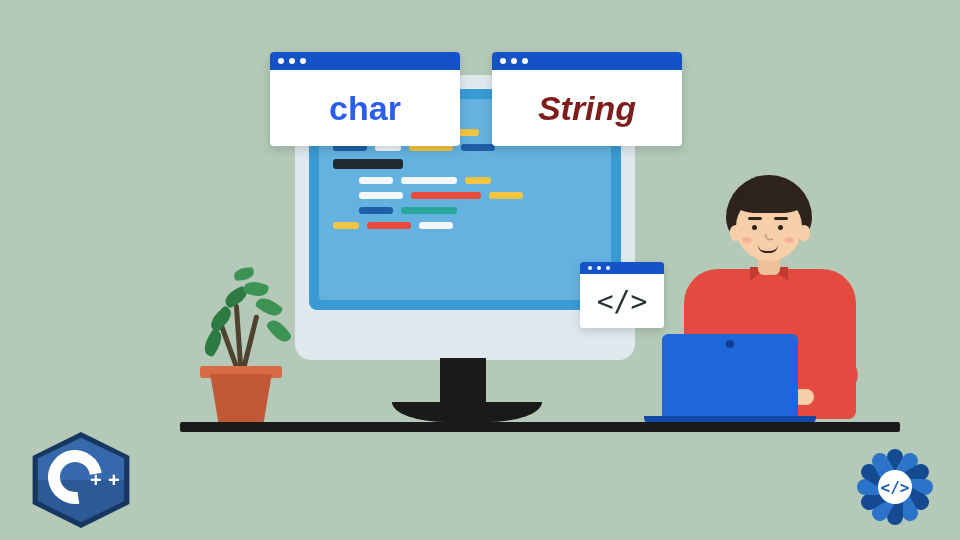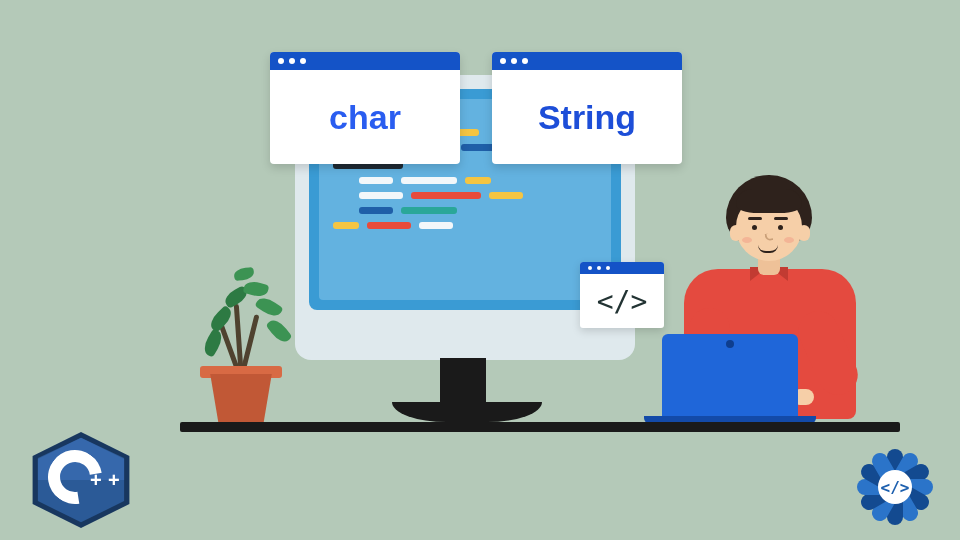--- a/index.html
+++ b/index.html
@@ -95,31 +95,31 @@
   .win-bar {
     height: 18px;
     background: #1453c7;
     display: flex;
     align-items: center;
     gap: 5px;
     padding-left: 8px;
   }
   .win-dot { width: 6px; height: 6px; border-radius: 50%; background: #fff; }
   .win-body {
-    height: 94px;
+    height: 76px;
     display: flex;
     align-items: center;
     justify-content: center;
     font-size: 34px;
     font-weight: 700;
   }
   .win-char { left: 270px; top: 52px; }
   .win-char .win-body { color: #2a5df0; }
   .win-string { left: 492px; top: 52px; }
-  .win-string .win-body { color: #1d4ed8; }
+  .win-string .win-body { color: #7f1d1d; font-style: italic; }
 
   
   .dash-h {
     position: absolute;
     border-top: 3px dashed #1a1a1a;
   }
   .dash-v {
     position: absolute;
     border-left: 3px dashed #1a1a1a;
   }

